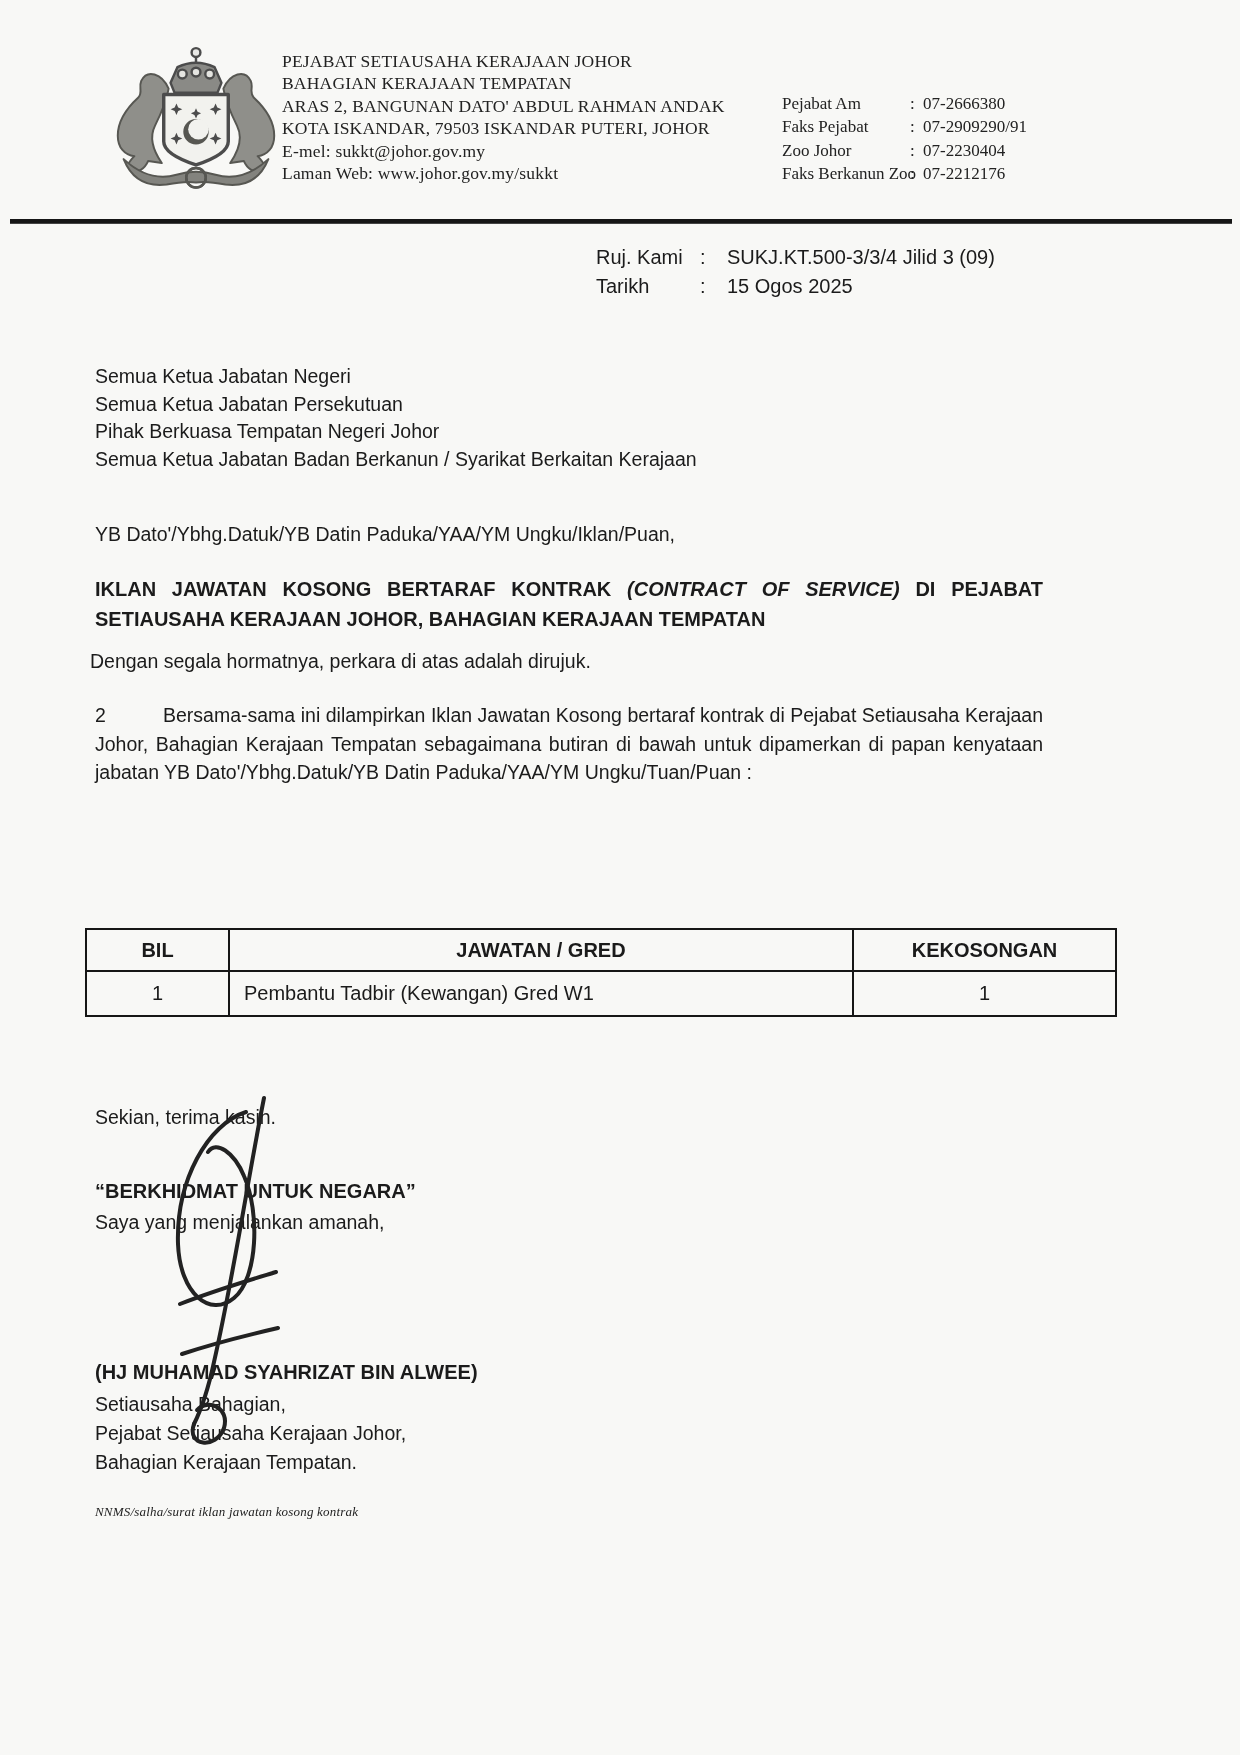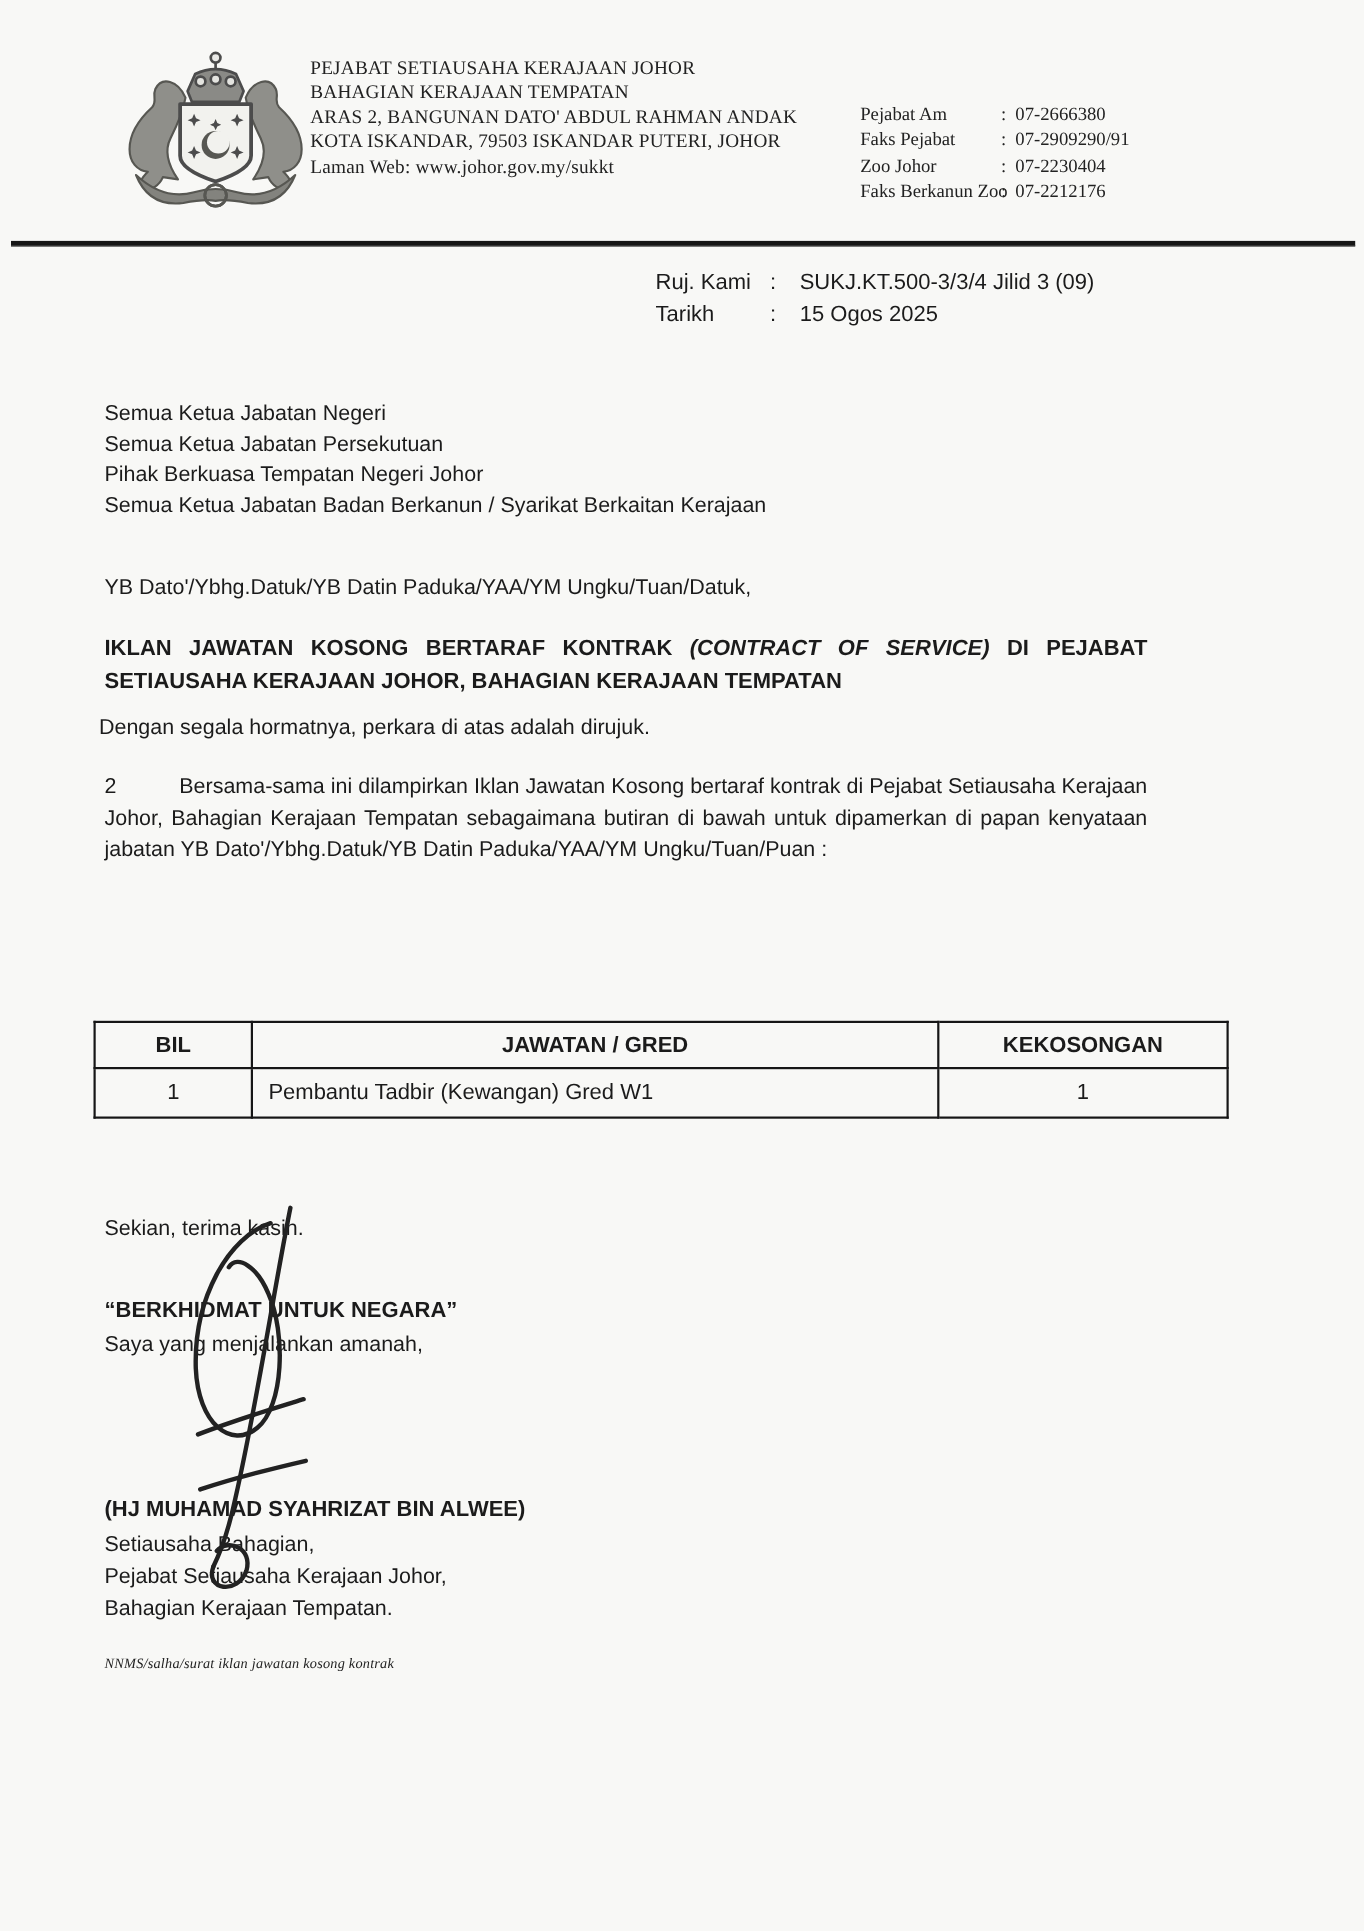--- a/index.html
+++ b/index.html
@@ -134,20 +134,21 @@
       <circle cx="90" cy="137" r="10" fill="#ececе8"></circle>
       <circle cx="90" cy="137" r="10" fill="#ececе8" stroke="#575752"></circle>
     </g>
   </svg>
 
   <div class="lh-text">
     <div>PEJABAT SETIAUSAHA KERAJAAN JOHOR</div>
     <div>BAHAGIAN KERAJAAN TEMPATAN</div>
     <div>ARAS 2, BANGUNAN DATO' ABDUL RAHMAN ANDAK</div>
     <div>KOTA ISKANDAR, 79503 ISKANDAR PUTERI, JOHOR</div>
+    <div>E-mel: sukkt@johor.gov.my</div>
     <div>Laman Web: www.johor.gov.my/sukkt</div>
   </div>
 
   <div class="contacts">
     <div>
       <span class="c-label">Pejabat Am</span><span class="c-colon">:</span><span>07-2666380</span>
     </div>
     <div>
       <span class="c-label">Faks Pejabat</span><span class="c-colon">:</span><span>07-2909290/91</span>
     </div>
@@ -170,21 +171,21 @@
     </div>
   </div>
 
   <div class="recipients">
     <div>Semua Ketua Jabatan Negeri</div>
     <div>Semua Ketua Jabatan Persekutuan</div>
     <div>Pihak Berkuasa Tempatan Negeri Johor</div>
     <div>Semua Ketua Jabatan Badan Berkanun / Syarikat Berkaitan Kerajaan</div>
   </div>
 
-  <div class="salutation">YB Dato'/Ybhg.Datuk/YB Datin Paduka/YAA/YM Ungku/Tuan/Datuk,</div>
+  <div class="salutation">YB Dato'/Ybhg.Datuk/YB Datin Paduka/YAA/YM Ungku/Iklan/Puan,</div>
 
   <div class="subject">
     <span>IKLAN JAWATAN KOSONG BERTARAF KONTRAK </span><span class="it">(CONTRACT OF SERVICE)</span><span> DI PEJABAT SETIAUSAHA KERAJAAN JOHOR, BAHAGIAN KERAJAAN TEMPATAN</span>
   </div>
 
   <div class="p1">Dengan segala hormatnya, perkara di atas adalah dirujuk.</div>
 
   <div class="p2">
     <span class="pnum">2</span><span>Bersama-sama ini dilampirkan Iklan Jawatan Kosong bertaraf kontrak di Pejabat Setiausaha Kerajaan Johor, Bahagian Kerajaan Tempatan sebagaimana butiran di bawah untuk dipamerkan di papan kenyataan jabatan YB Dato'/Ybhg.Datuk/YB Datin Paduka/YAA/YM Ungku/Tuan/Puan :</span>
   </div>

